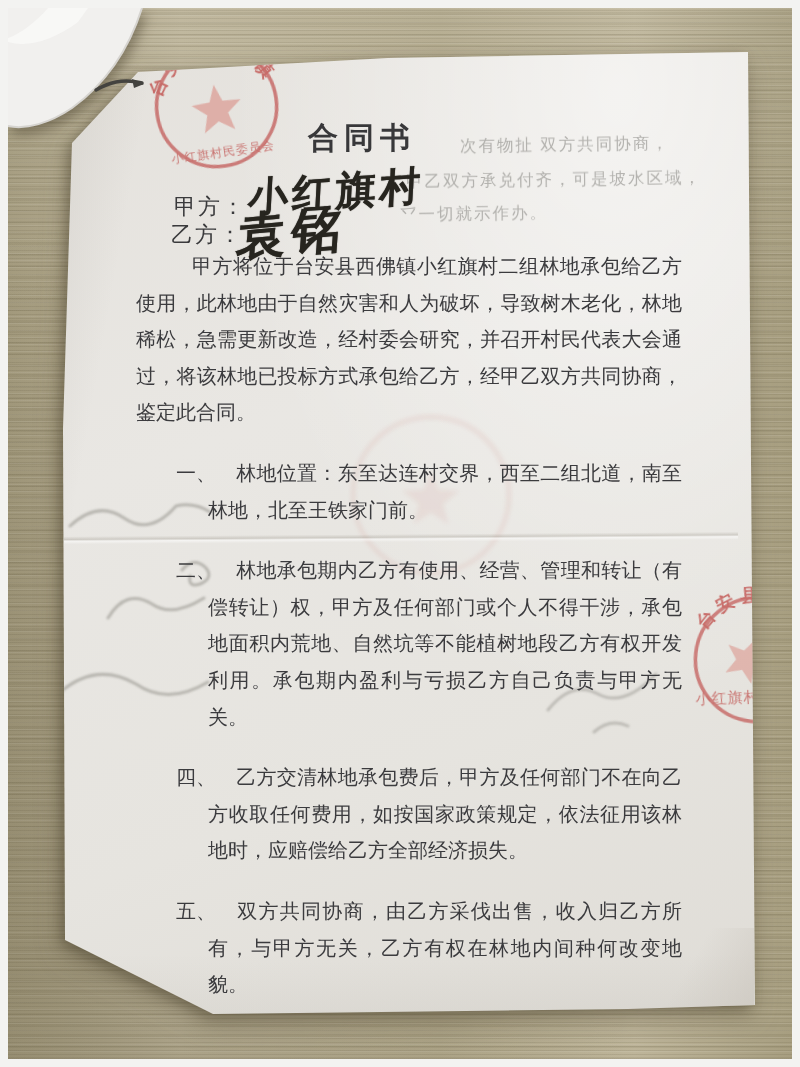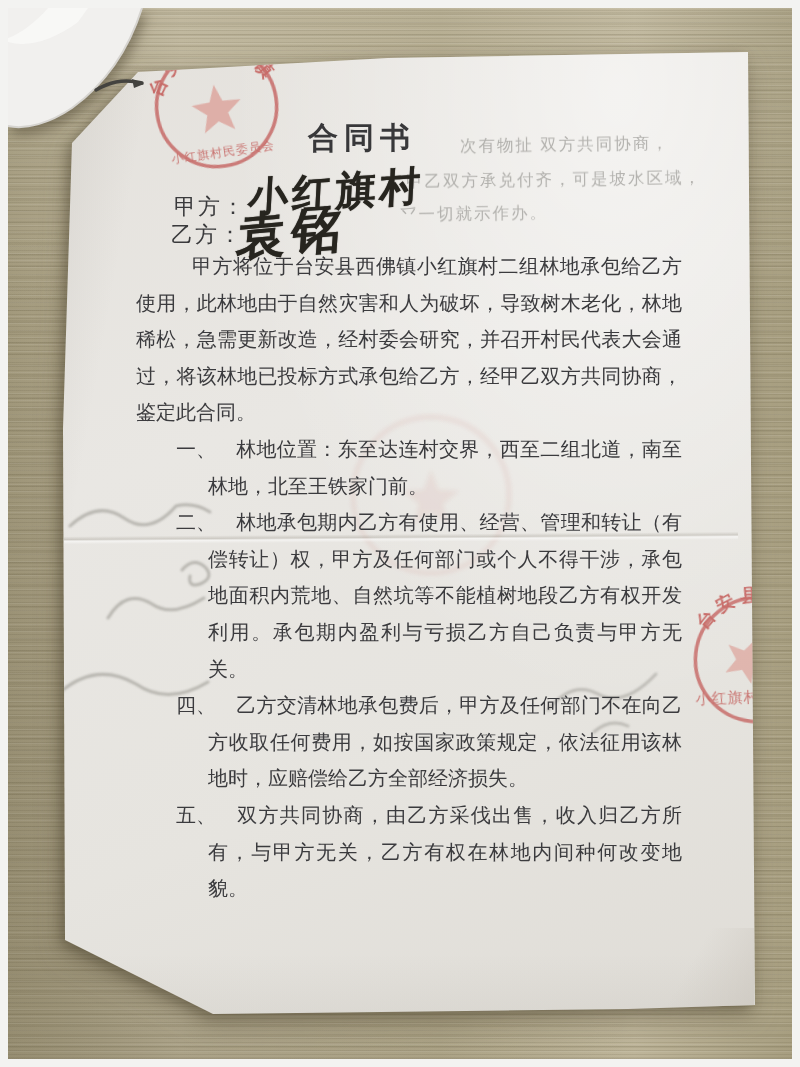--- a/index.html
+++ b/index.html
@@ -47,21 +47,21 @@
   .pa-label{left:166px;top:184px;}
   .pb-label{left:163px;top:212px;}
   .hw{position:absolute;font-weight:700;color:#27251f;white-space:nowrap;
     transform:rotate(-4deg) skewX(-7deg);text-shadow:0 0 1px rgba(30,28,24,.8);}
   .hw-a{left:240px;top:156px;font-size:40px;letter-spacing:4px;}
   .hw-b{left:228px;top:192px;font-size:50px;letter-spacing:6px;transform:rotate(-5deg) skewX(-9deg);}
   .doc-body{position:absolute;left:128px;top:240px;width:546px;
     font-size:20px;line-height:36.6px;color:#3b3b3e;text-align:justify;
     text-justify:inter-ideograph;}
   .doc-body p{margin:0;text-indent:56px;}
-  .clause{padding-left:72px;}
+  .clause{padding-left:72px;margin-top:24px;}
   .clause .num{display:inline-block;margin-left:-32px;width:60px;}
   
   .stamp{position:absolute;filter:blur(.4px);}
   .stamp-top{left:138px;top:34px;transform:rotate(-8deg);}
   .stamp-right{left:672px;top:576px;transform:rotate(6deg);}
   .stamp-faint{left:328px;top:392px;filter:blur(2px);opacity:.55;}
   
   .bleed-line{position:absolute;font-size:16.5px;color:#9d9c98;letter-spacing:2px;
     filter:blur(.7px);opacity:.75;white-space:nowrap;transform:rotate(-.8deg);}
   .bl-0{left:452px;top:126px;}

